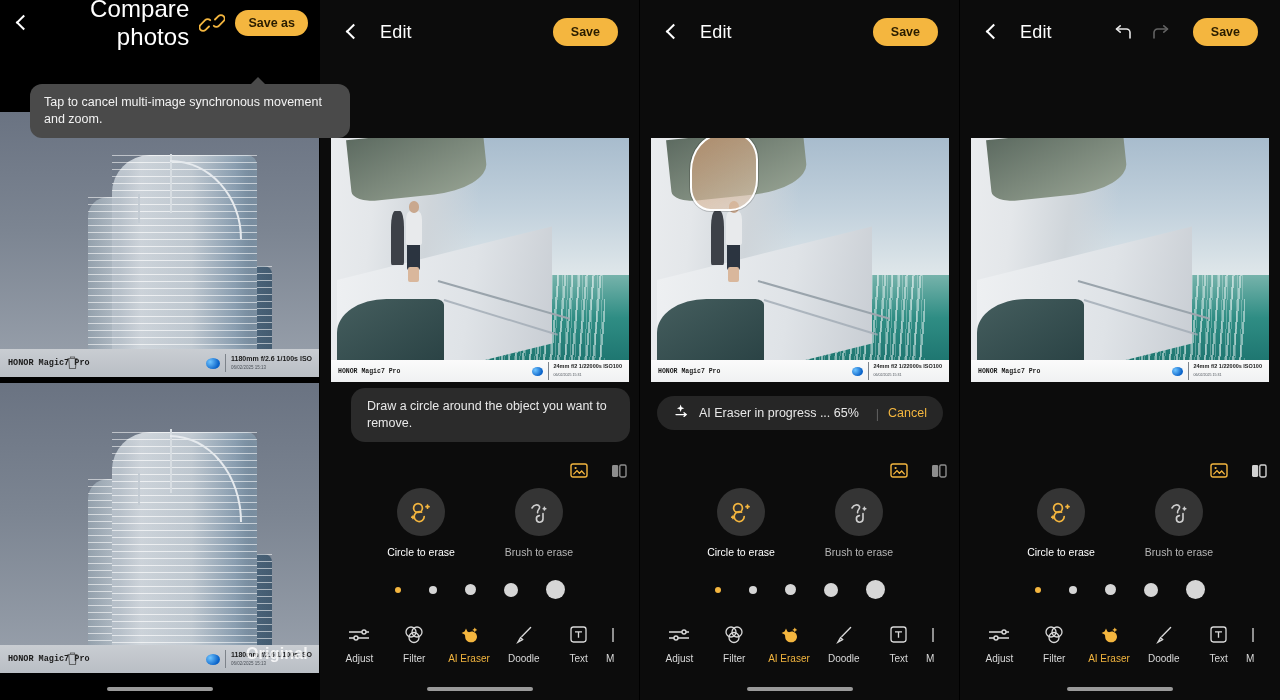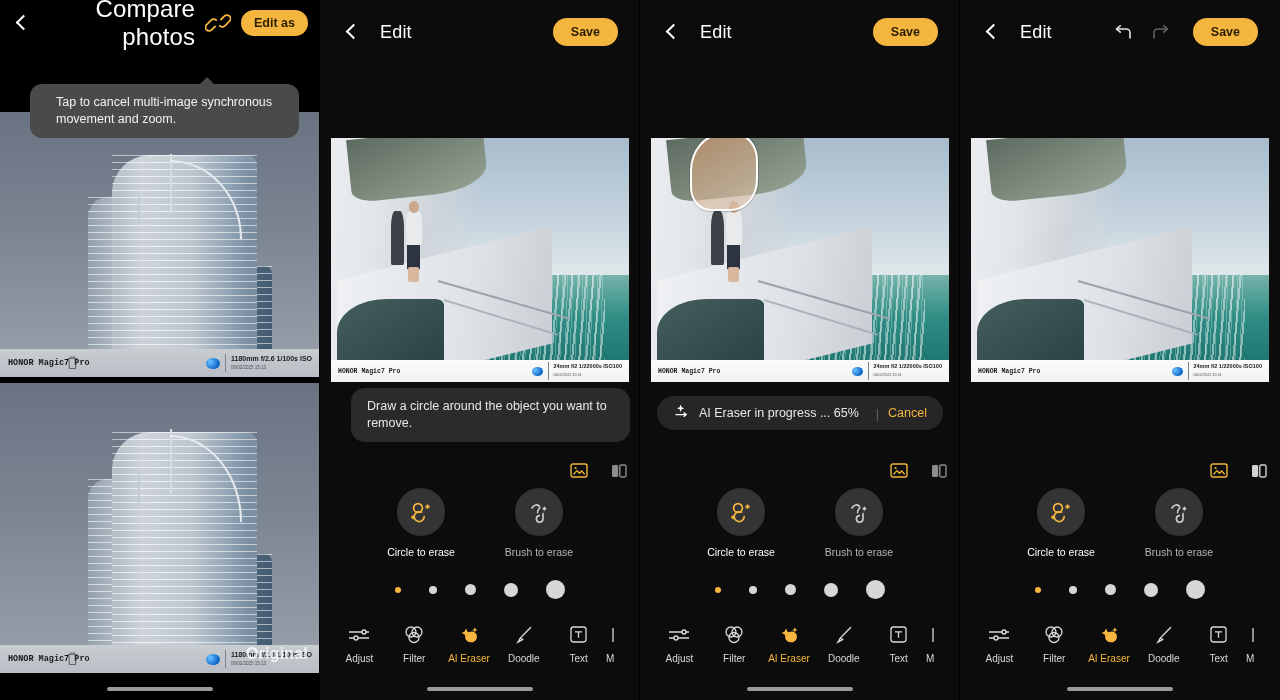--- a/index.html
+++ b/index.html
@@ -48,23 +48,23 @@
   }
   .p1-title { color: #fff; font-size: 24px; font-weight: normal; flex: 1; letter-spacing: .1px; text-align: right; }
   .link-icon { width: 26px; height: 26px; flex: 0 0 26px; cursor: pointer; }
   .btn-saveas {
     background: #f4b63f; color: #2a1d00; font-size: 12.5px; font-weight: bold;
     border: none; border-radius: 14px; padding: 6px 13px; cursor: pointer;
     font-family: inherit;
   }
 
   .tooltip-dark {
-    position: absolute; left: 30px; top: 84px; width: 269px;
+    position: absolute; left: 30px; top: 84px; width: 320px;
     background: #4a4a4a; color: #f2f2f2; border-radius: 12px;
-    padding: 10px 26px; font-size: 12.5px; line-height: 17px; z-index: 6;
+    padding: 10px 14px; font-size: 12.5px; line-height: 17px; z-index: 6;
   }
   .tooltip-dark::after {
     content:""; position:absolute; top:-7px; right: 84px;
     border-left: 8px solid transparent; border-right: 8px solid transparent;
     border-bottom: 8px solid #4a4a4a;
   }
 
   .cmp-photo { position: absolute; left: 0; width: 320px; overflow: hidden; }
   .cmp-a { top: 112px; height: 265px; }
   .cmp-b { top: 383px; height: 290px; }
@@ -277,21 +277,21 @@
       <div class="back-chevron"></div>
       <div class="p1-title">Compare photos</div>
       <div class="link-icon">
         <svg width="26" height="26" viewBox="0 0 26 26">
           <g stroke="#f4b63f" stroke-width="1.8" fill="none" stroke-linecap="round">
             <path d="M10 16.5 6.6 19.9a3.6 3.6 0 0 1-5.1-5.1l4.6-4.6a3.6 3.6 0 0 1 5.1 0"></path>
             <path d="M16 9.5l3.4-3.4a3.6 3.6 0 0 1 5.1 5.1l-4.6 4.6a3.6 3.6 0 0 1-5.1 0"></path>
           </g>
         </svg>
       </div>
-      <button class="btn-saveas">Edit as</button>
+      <button class="btn-saveas">Save as</button>
     </div>
 
     <div class="tooltip-dark">Tap to cancel multi-image synchronous movement and zoom.</div>
 
     <div class="cmp-photo cmp-a">
       <div class="sky"></div>
       <div class="tower-l">
           <div class="tower-lines"></div>
         </div>
       <div class="tower-r">

